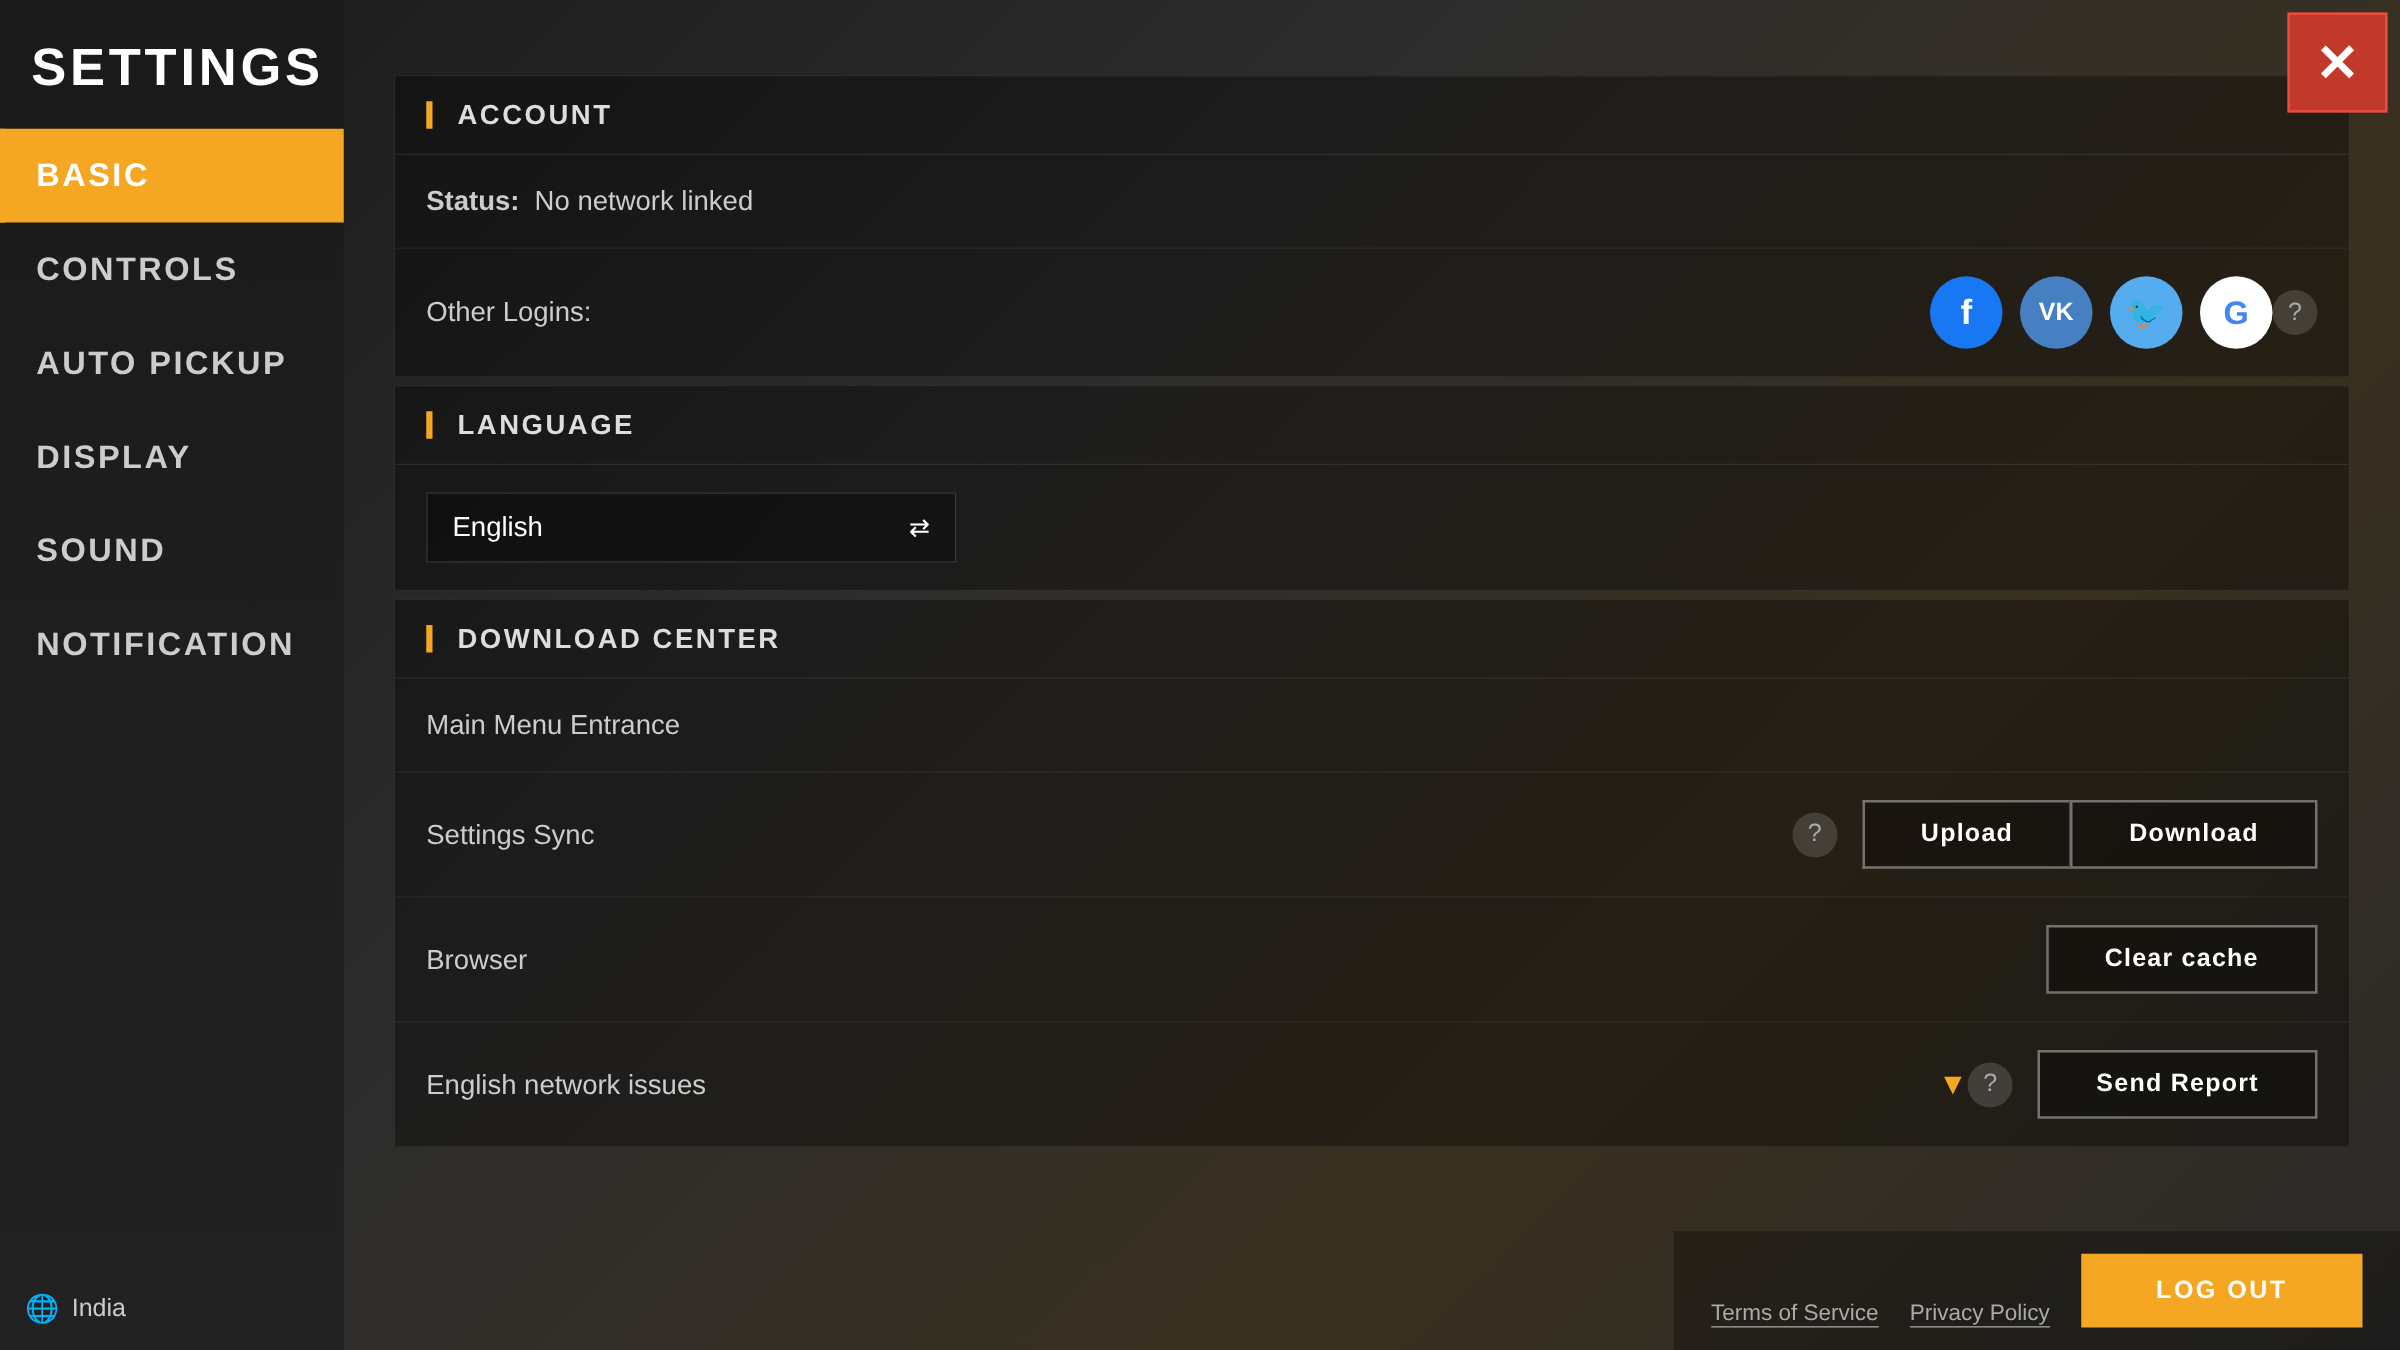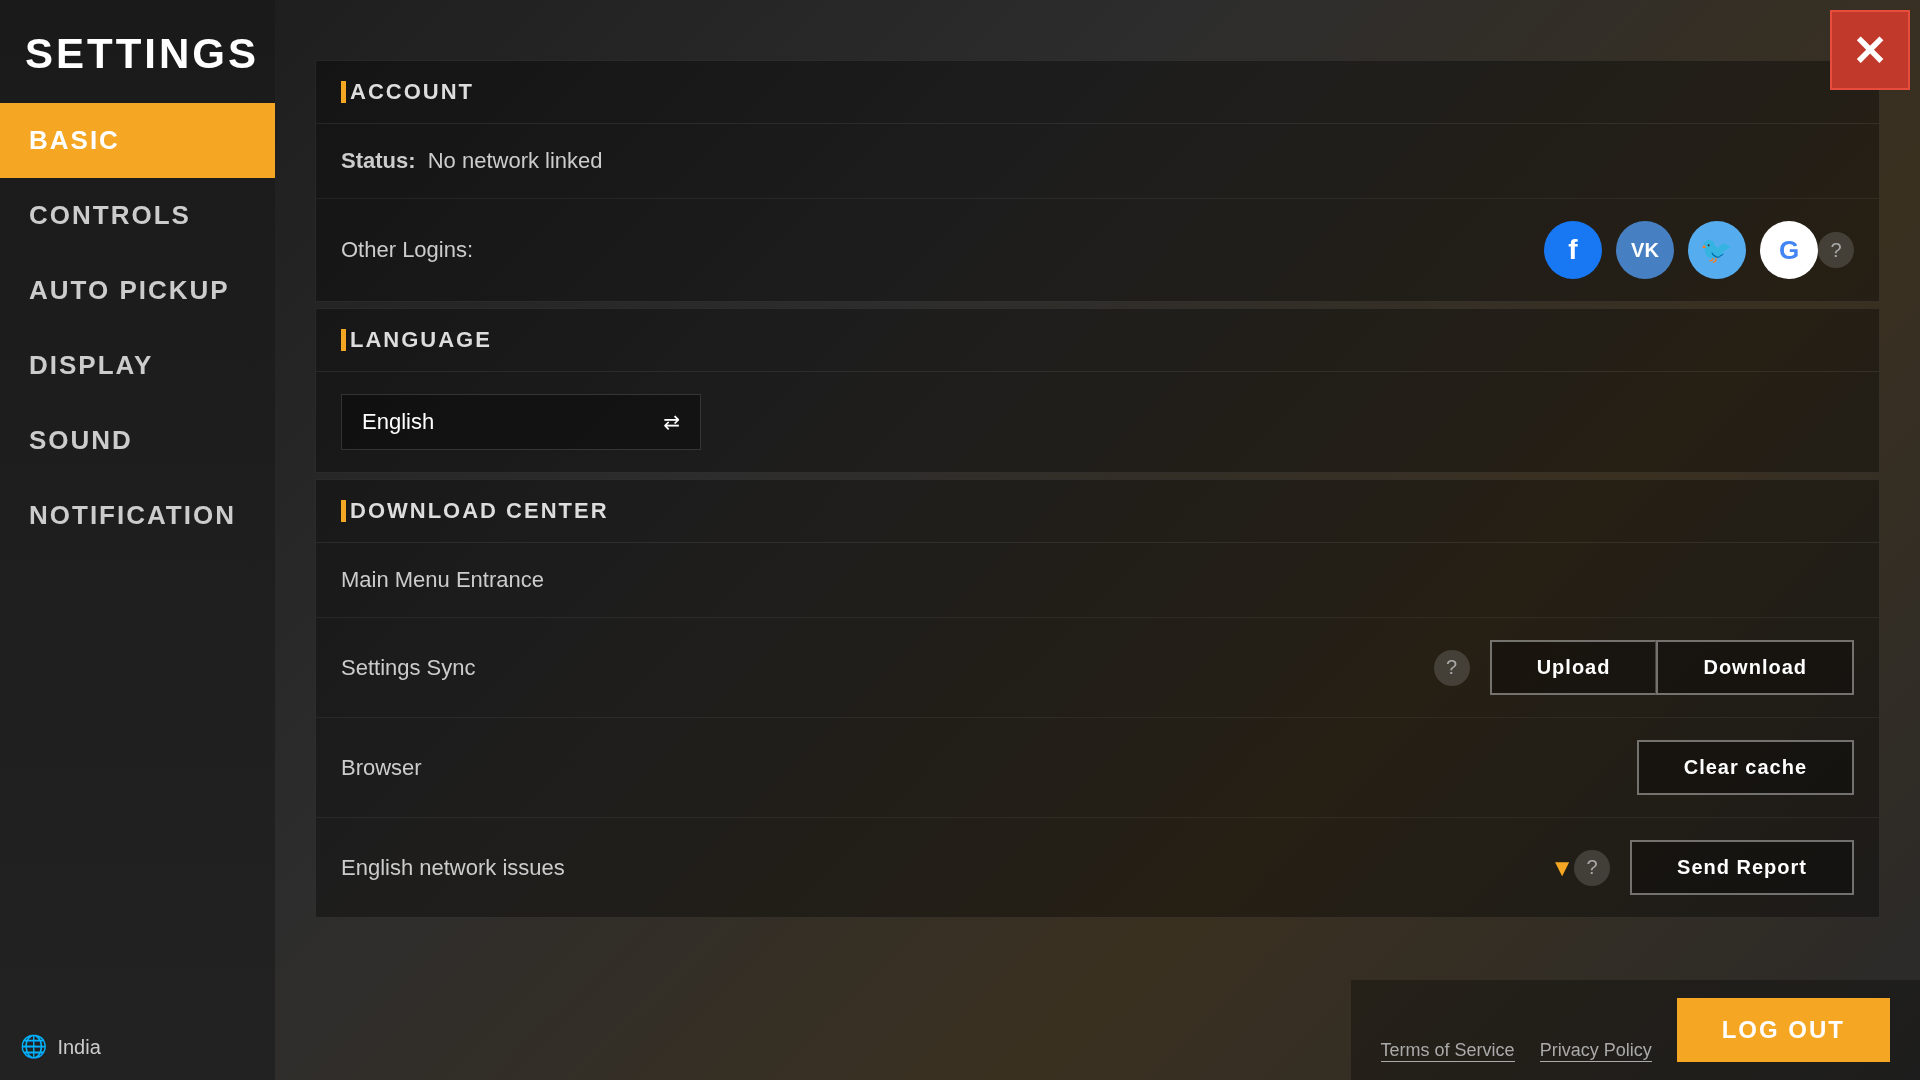--- a/index.html
+++ b/index.html
@@ -87,21 +87,21 @@
     
     .section {
       background: rgba(0,0,0,0.35);
       border: 1px solid rgba(255,255,255,0.08);
       margin-bottom: 6px;
     }
 
     .section-header {
       display: flex;
       align-items: center;
-      gap: 4px;
+      gap: 20px;
       padding: 18px 25px;
       font-size: 22px;
       font-weight: 800;
       letter-spacing: 2px;
       color: #ddd;
       text-transform: uppercase;
       border-bottom: 1px solid rgba(255,255,255,0.08);
     }
 
     .section-accent {
@@ -182,21 +182,21 @@
       margin-left: auto;
     }
 
     
     .language-selector {
       display: flex;
       align-items: center;
       background: rgba(0,0,0,0.3);
       border: 1px solid rgba(255,255,255,0.15);
       padding: 14px 20px;
-      width: 360px;
+      width: 424px;
       cursor: pointer;
       justify-content: space-between;
     }
 
     .language-text {
       color: #fff;
       font-size: 22px;
       font-weight: 500;
     }
 
@@ -277,24 +277,24 @@
       color: #aaa;
       font-size: 18px;
       cursor: pointer;
       text-decoration: none;
       border-bottom: 1px solid #aaa;
     }
 
     .logout-btn {
       background: #f5a623;
       color: #fff;
-      font-size: 24px;
+      font-size: 20px;
       font-weight: 800;
       letter-spacing: 2px;
-      padding: 18px 45px;
+      padding: 18px 60px;
       border: none;
       cursor: pointer;
       text-transform: uppercase;
     }
 
     .chevron-down {
       color: #f5a623;
       font-size: 24px;
     }
   </style>

